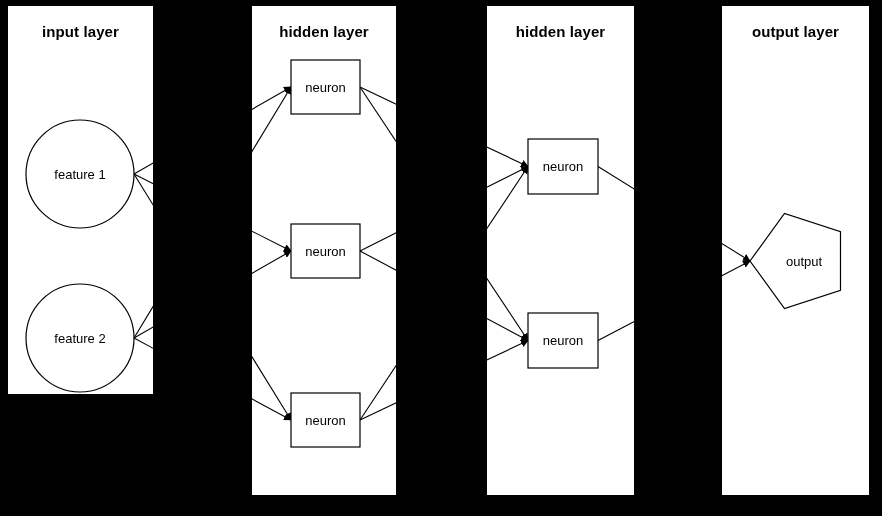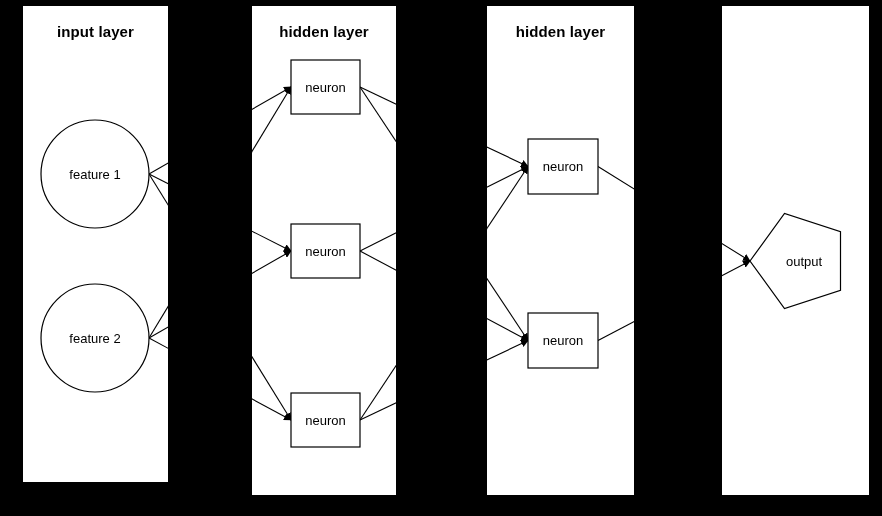--- a/index.html
+++ b/index.html
@@ -50,21 +50,21 @@
     stroke: #000000;
     stroke-width: 1.1;
     fill: none;
   }
 </style>
 </head>
 <body>
 
 <div id="canvas">
 
-  <div class="panel" id="panel-input" style="left: 23px; top: 6px; width: 145px; height: 476px;">
+  <div class="panel" id="panel-input" style="left: 8px; top: 6px; width: 145px; height: 388px;">
     <div class="panel-title">input layer</div>
     <svg class="layer-svg" id="svg-input" xmlns="http://www.w3.org/2000/svg" width="882" height="516" style="left: -13px; top: -6px;">
       <defs>
         <marker id="arrowL1" viewBox="0 0 10 10" refX="9" refY="5" markerWidth="7" markerHeight="7" orient="auto-start-reverse">
           <path d="M 0 0 L 10 5 L 0 10 z" fill="#000000"></path>
         </marker>
       </defs>
       <g id="input-edges">
           <line x1="139" y1="174" x2="291" y2="87" class="edge" marker-end="url(#arrowL1)"></line>
           <line x1="139" y1="174" x2="291" y2="251" class="edge" marker-end="url(#arrowL1)"></line>
@@ -152,20 +152,21 @@
       <g id="hidden2-nodes">
           <rect x="528" y="139" width="70" height="55" class="shape"></rect>
           <text x="563" y="171" text-anchor="middle" class="node-label">neuron</text>
           <rect x="528" y="313" width="70" height="55" class="shape"></rect>
           <text x="563" y="345" text-anchor="middle" class="node-label">neuron</text>
         </g>
     </svg>
   </div>
 
   <div class="panel" id="panel-output" style="left: 722px; top: 6px; width: 147px; height: 489px;">
+    <div class="panel-title">output layer</div>
     <svg class="layer-svg" id="svg-output" xmlns="http://www.w3.org/2000/svg" width="882" height="516" style="left: -722px; top: -6px;">
       <defs>
         <marker id="arrowO1" viewBox="0 0 10 10" refX="9" refY="5" markerWidth="7" markerHeight="7" orient="auto-start-reverse">
           <path d="M 0 0 L 10 5 L 0 10 z" fill="#000000"></path>
         </marker>
       </defs>
       <g id="output-edges">
           <line x1="139" y1="174" x2="291" y2="87" class="edge" marker-end="url(#arrowO1)"></line>
           <line x1="139" y1="174" x2="291" y2="251" class="edge" marker-end="url(#arrowO1)"></line>
           <line x1="139" y1="174" x2="291" y2="420" class="edge" marker-end="url(#arrowO1)"></line>

